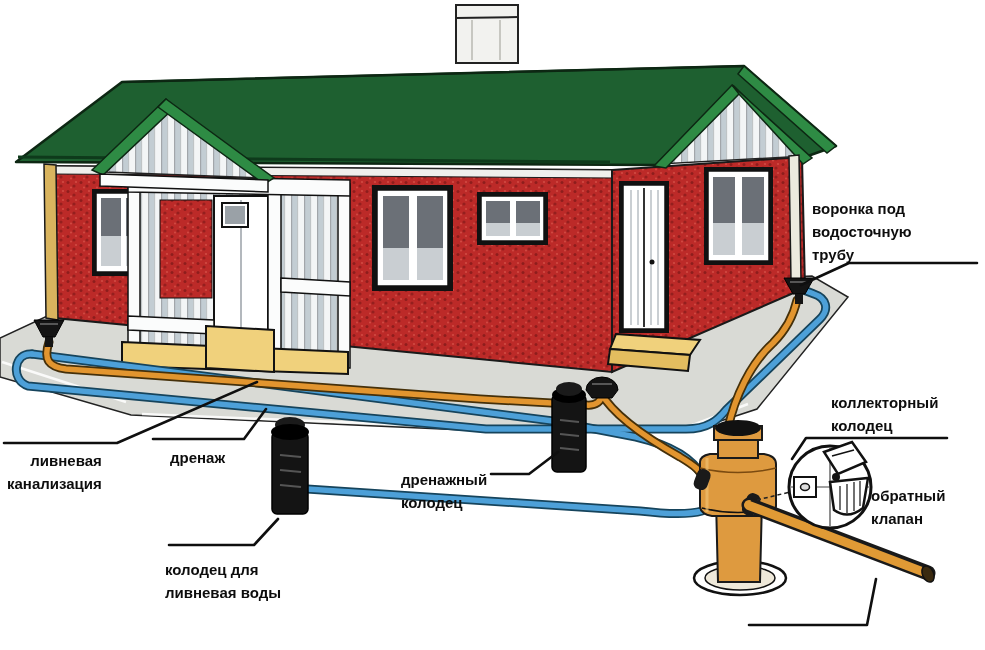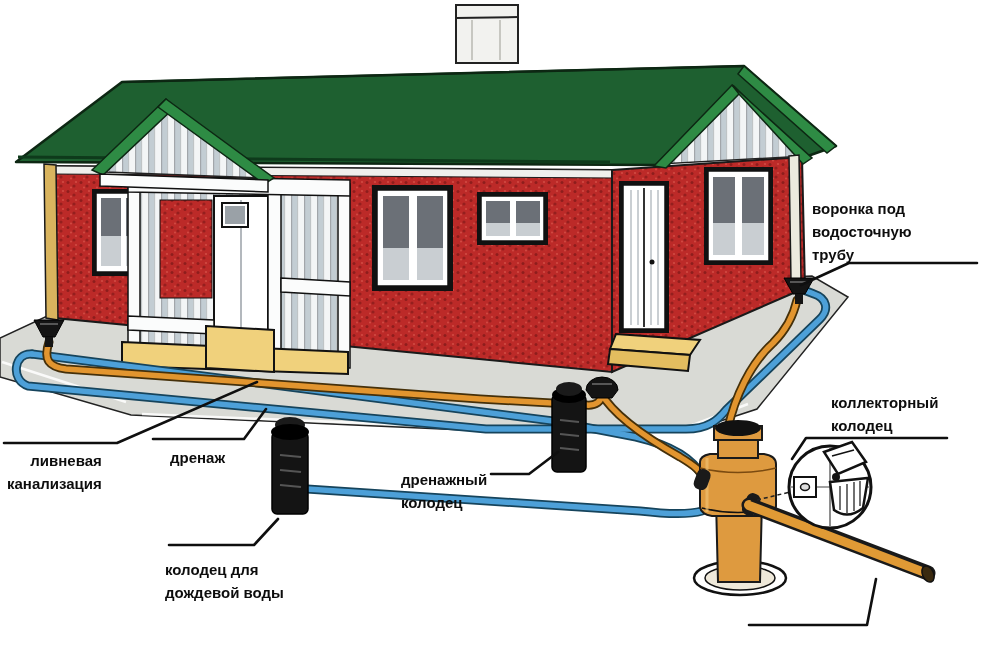--- a/index.html
+++ b/index.html
@@ -261,16 +261,18 @@
 
 <div class="lbl" style="left:812px;top:197px;">воронка под
 водосточную
 трубу</div>
 <div class="lbl" style="left:7px;top:449px;text-align:right;">ливневая
 канализация</div>
 <div class="lbl" style="left:150px;top:446px;margin-left:20px;">дренаж</div>
 <div class="lbl" style="left:401px;top:468px;">дренажный
 колодец</div>
 <div class="lbl" style="left:165px;top:558px;">колодец для
-дождевой воды</div>
+ливневая воды</div>
 <div class="lbl" style="left:799px;top:391px;margin-left:32px;">коллекторный
 колодец</div>
+<div class="lbl" style="left:871px;top:484px;">обратный
+клапан</div>
 </div>
 
 </body></html>

